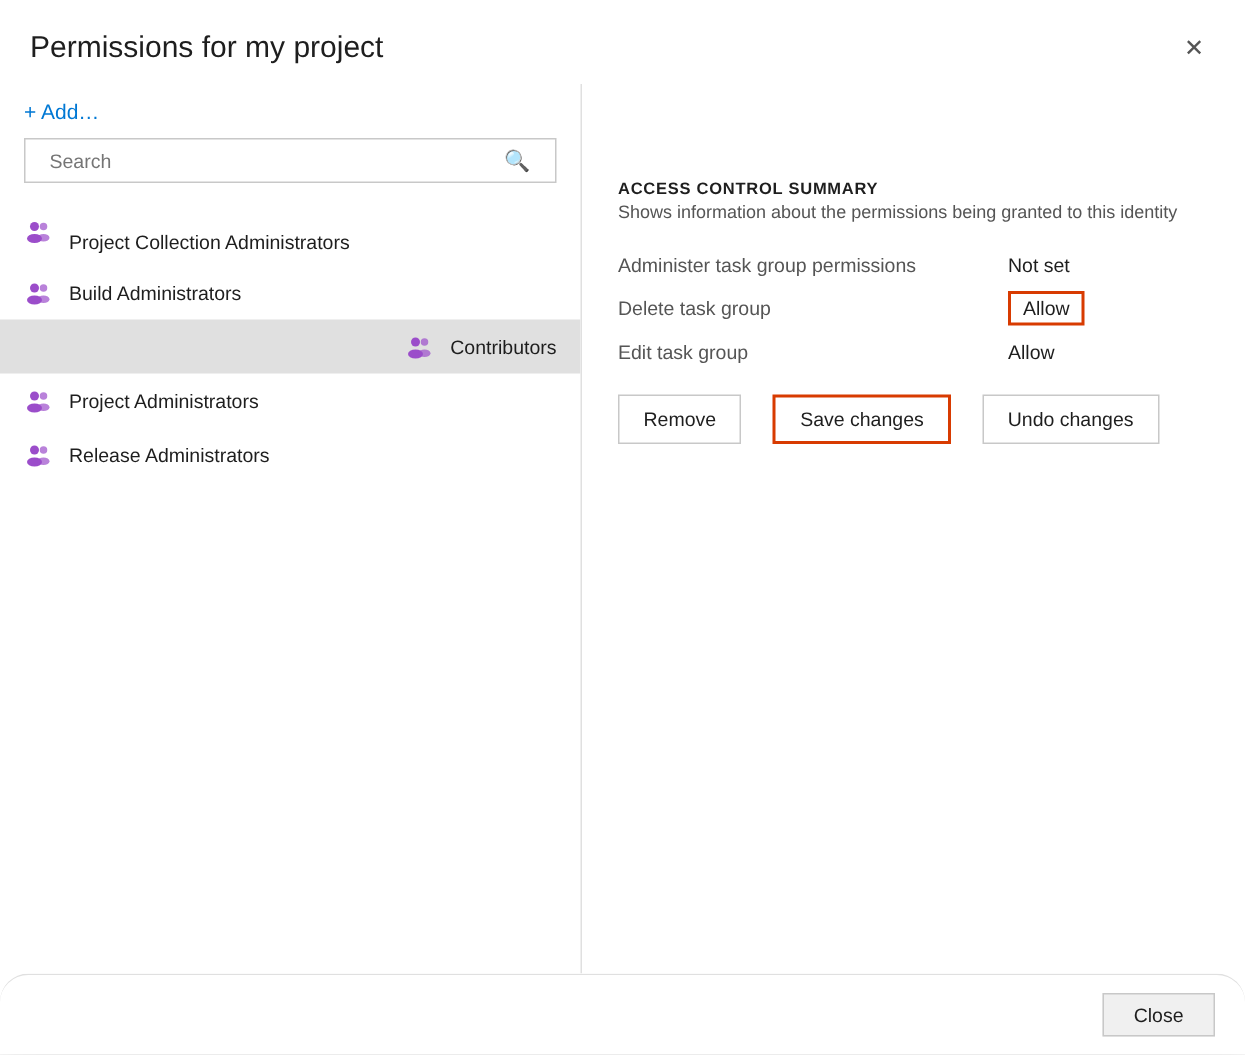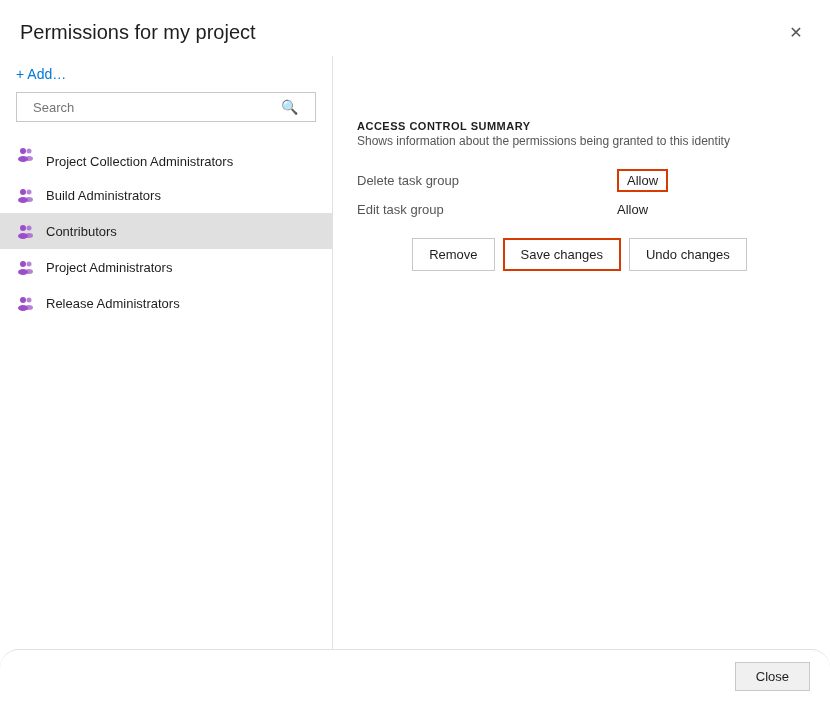--- a/index.html
+++ b/index.html
@@ -44,21 +44,21 @@
       align-items: center;
       justify-content: center;
       padding: 0;
     }
     .dialog-body {
       display: flex;
       flex: 1;
       overflow: hidden;
     }
     .left-panel {
-      width: 333px;
+      width: 388px;
       border-right: 1px solid #e0e0e0;
       display: flex;
       flex-direction: column;
       padding: 0;
     }
     .add-btn {
       display: flex;
       align-items: center;
       gap: 6px;
       padding: 10px 16px;
@@ -94,21 +94,21 @@
     }
     .identity-item {
       display: flex;
       align-items: center;
       gap: 10px;
       padding: 8px 16px;
       cursor: pointer;
       font-size: 13px;
       color: #1e1e1e;
     }
-    .identity-item.selected { background: #e0e0e0; }
+    .identity-item.selected { background: #e0e0e0; justify-content: flex-end; }
     .identity-icon {
       width: 20px;
       height: 20px;
       flex-shrink: 0;
     }
     .right-panel {
       flex: 1;
       padding: 20px 24px;
       display: flex;
       flex-direction: column;
@@ -151,22 +151,21 @@
       font-weight: 400;
     }
     .clear-perms {
       font-size: 13px;
       color: #555;
       margin-bottom: 12px;
       cursor: pointer;
     }
     .action-buttons {
       display: flex;
-      gap: 4px;
-      justify-content: center;
+      gap: 17px;
     }
     .btn {
       padding: 7px 16px;
       font-size: 13px;
       cursor: pointer;
       border: 1px solid #c8c8c8;
       background: #fff;
       color: #1e1e1e;
       margin-right: 4px;
     }
@@ -266,20 +265,24 @@
           </div>
         </div>
     </div>
 
     <div class="right-panel">
       <div class="acs-title">ACCESS CONTROL SUMMARY</div>
       <div class="acs-subtitle">Shows information about the permissions being granted to this identity</div>
 
       <table class="permissions-table">
         <tbody id="perms-tbody">
+        <tr>
+              <td>Administer task group permissions</td>
+              <td class="perm-value">Not set</td>
+            </tr>
             <tr>
               <td>Delete task group</td>
               <td><span class="perm-value allow-box">Allow</span></td>
             </tr>
             <tr>
               <td>Edit task group</td>
               <td class="perm-value">Allow</td>
             </tr>
           </tbody>
       </table>

